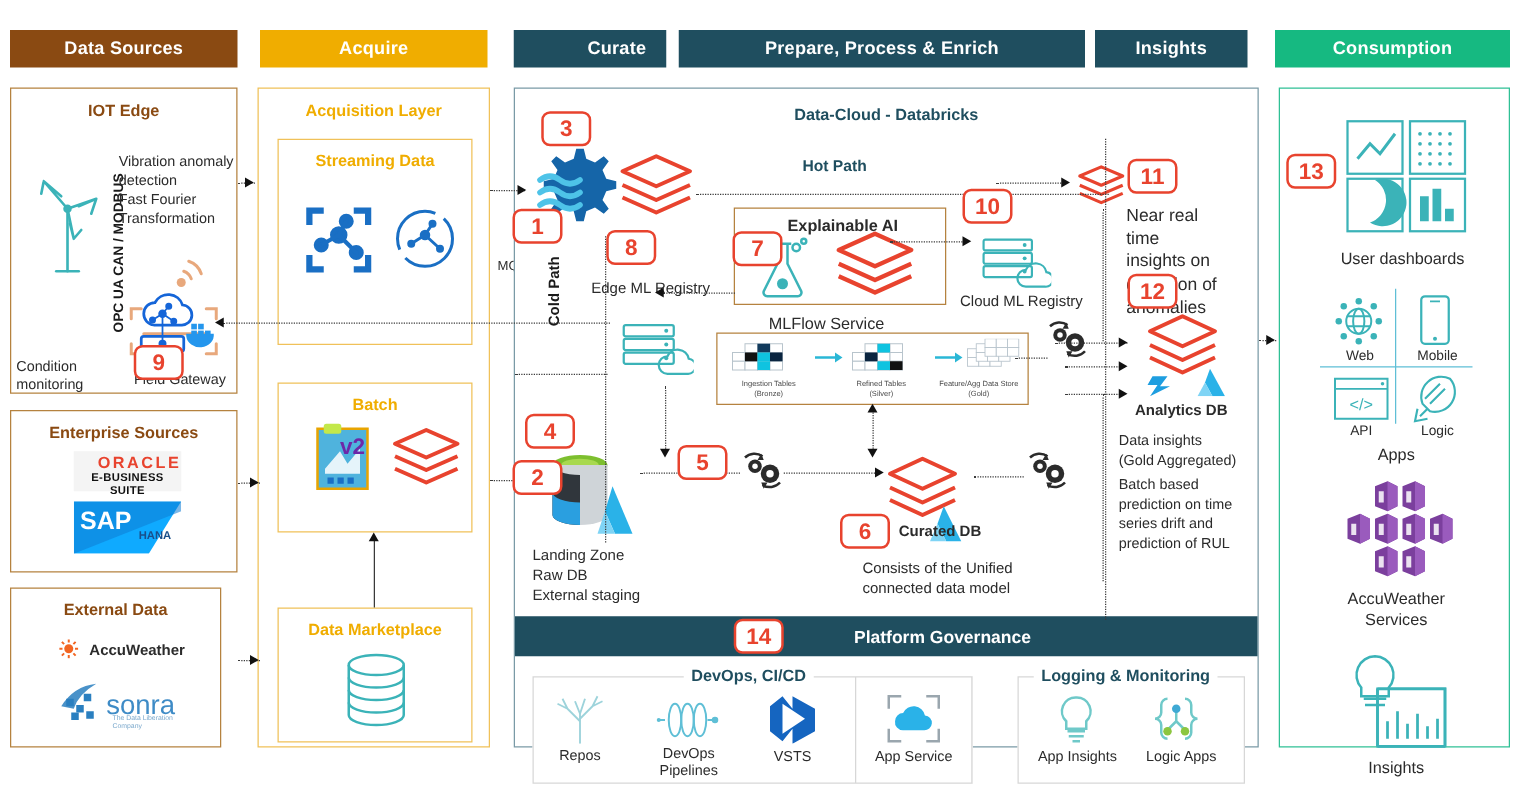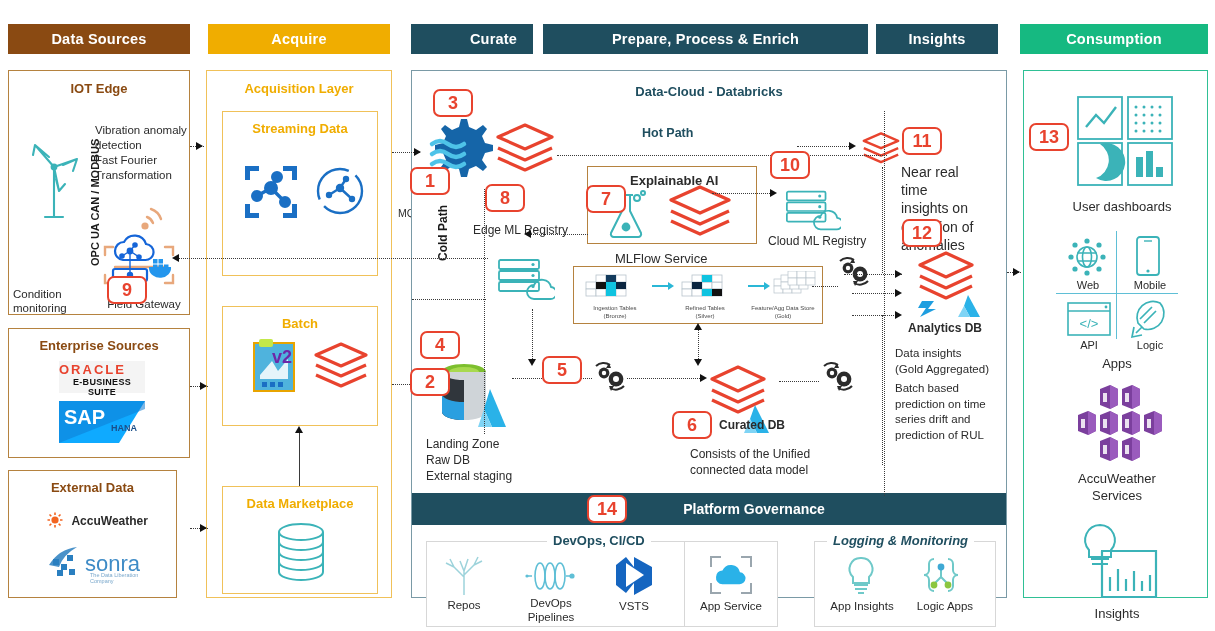--- a/index.html
+++ b/index.html
@@ -183,21 +183,21 @@
         <path d="M54 70 a9 8 0 0 0 22 -2 l-22 0 z"></path>
       </g>
     </svg>
     <div class="lbl c" style="left:92px;top:226px;width:86px;">Field Gateway</div>
     <div class="badge" style="left:98px;top:205px;">9</div>
   </div>
 
   <div class="panel pnl-brown" style="left:8px;top:328px;width:182px;height:130px;">
     <div class="ptitle t-brown" style="top:9px;">Enterprise Sources</div>
     <div class="ico" style="left:50px;top:32px;width:86px;height:32px;background:#f4f4f4;">
-      <div style="text-align:left;color:#e8432e;font-weight:bold;font-size:13px;letter-spacing:2px;margin-top:1px;">ORACLE</div>
+      <div style="text-align:right;color:#e8432e;font-weight:bold;font-size:13px;letter-spacing:2px;margin-top:1px;">ORACLE</div>
       <div style="text-align:center;color:#111;font-weight:bold;font-size:9px;letter-spacing:.3px;">E-BUSINESS SUITE</div>
     </div>
     <div class="ico" style="left:50px;top:72px;width:86px;height:42px;overflow:hidden;">
       <svg width="86" height="42" viewBox="0 0 86 42">
         <path d="M0 0 L86 0 L60 42 L0 42 Z" fill="#0faaff"></path>
         <path d="M0 0 L86 0 L86 8 L0 42 Z" fill="#0f7bd4" opacity="0.55"></path>
       </svg>
       <div style="position:absolute;left:5px;top:5px;color:#fff;font-weight:bold;font-size:20px;">SAP</div>
       <div style="position:absolute;left:52px;top:22px;color:#1a4f8a;font-weight:bold;font-size:9px;">HANA</div>
     </div>
@@ -643,21 +643,21 @@
     <div class="sub-box" style="left:272px;top:470px;width:94px;height:86px;"></div>
     <svg class="ico" style="left:297px;top:484px;" width="44" height="40" viewBox="0 0 44 40">
       <g stroke="#9aa6ae" stroke-width="2" fill="none">
         <path d="M2 12 L2 2 L12 2 M32 2 L42 2 L42 12 M2 28 L2 38 L12 38 M32 38 L42 38 L42 28"></path>
       </g>
       <path d="M12 26 a7 7 0 0 1 7 -7 a10 10 0 0 1 19 2 a6 6 0 0 1 -1 13 l-18 0 a7 7 0 0 1 -7 -8 z" transform="translate(-4,-2) scale(.92)" fill="#2ab2e8"></path>
     </svg>
     <div class="lbl c" style="left:282px;top:528px;width:74px;font-size:11.5px;">App Service</div>
 
     <div class="sub-box" style="left:402px;top:470px;width:182px;height:86px;"></div>
-    <div style="position:absolute;left:415px;top:462px;background:#fff;padding:0 6px;font-weight:bold;color:#1f4e5f;font-size:13px;font-style:italic;">Logging &amp; Monitoring</div>
+    <div style="position:absolute;left:415px;top:462px;background:#fff;padding:0 6px;font-weight:bold;color:#1f4e5f;font-size:13px;">Logging &amp; Monitoring</div>
     <svg class="ico" style="left:432px;top:484px;" width="34" height="40" viewBox="0 0 34 40">
       <g stroke="#6fc9c9" stroke-width="2" fill="none">
         <path d="M17 3 a11 11 0 0 1 8 19 l0 6 l-16 0 l0 -6 a11 11 0 0 1 8 -19 z"></path>
         <path d="M10 30 l14 0 M11 34 l12 0 M14 38 l6 0"></path>
       </g>
     </svg>
     <div class="lbl c" style="left:414px;top:528px;width:72px;font-size:11.5px;">App Insights</div>
     <svg class="ico" style="left:508px;top:484px;" width="42" height="40" viewBox="0 0 42 40">
       <g stroke="#6fc9c9" stroke-width="2" fill="none">
         <path d="M14 4 a5 5 0 0 0 -5 5 l0 6 a5 5 0 0 1 -5 5 a5 5 0 0 1 5 5 l0 6 a5 5 0 0 0 5 5"></path>

